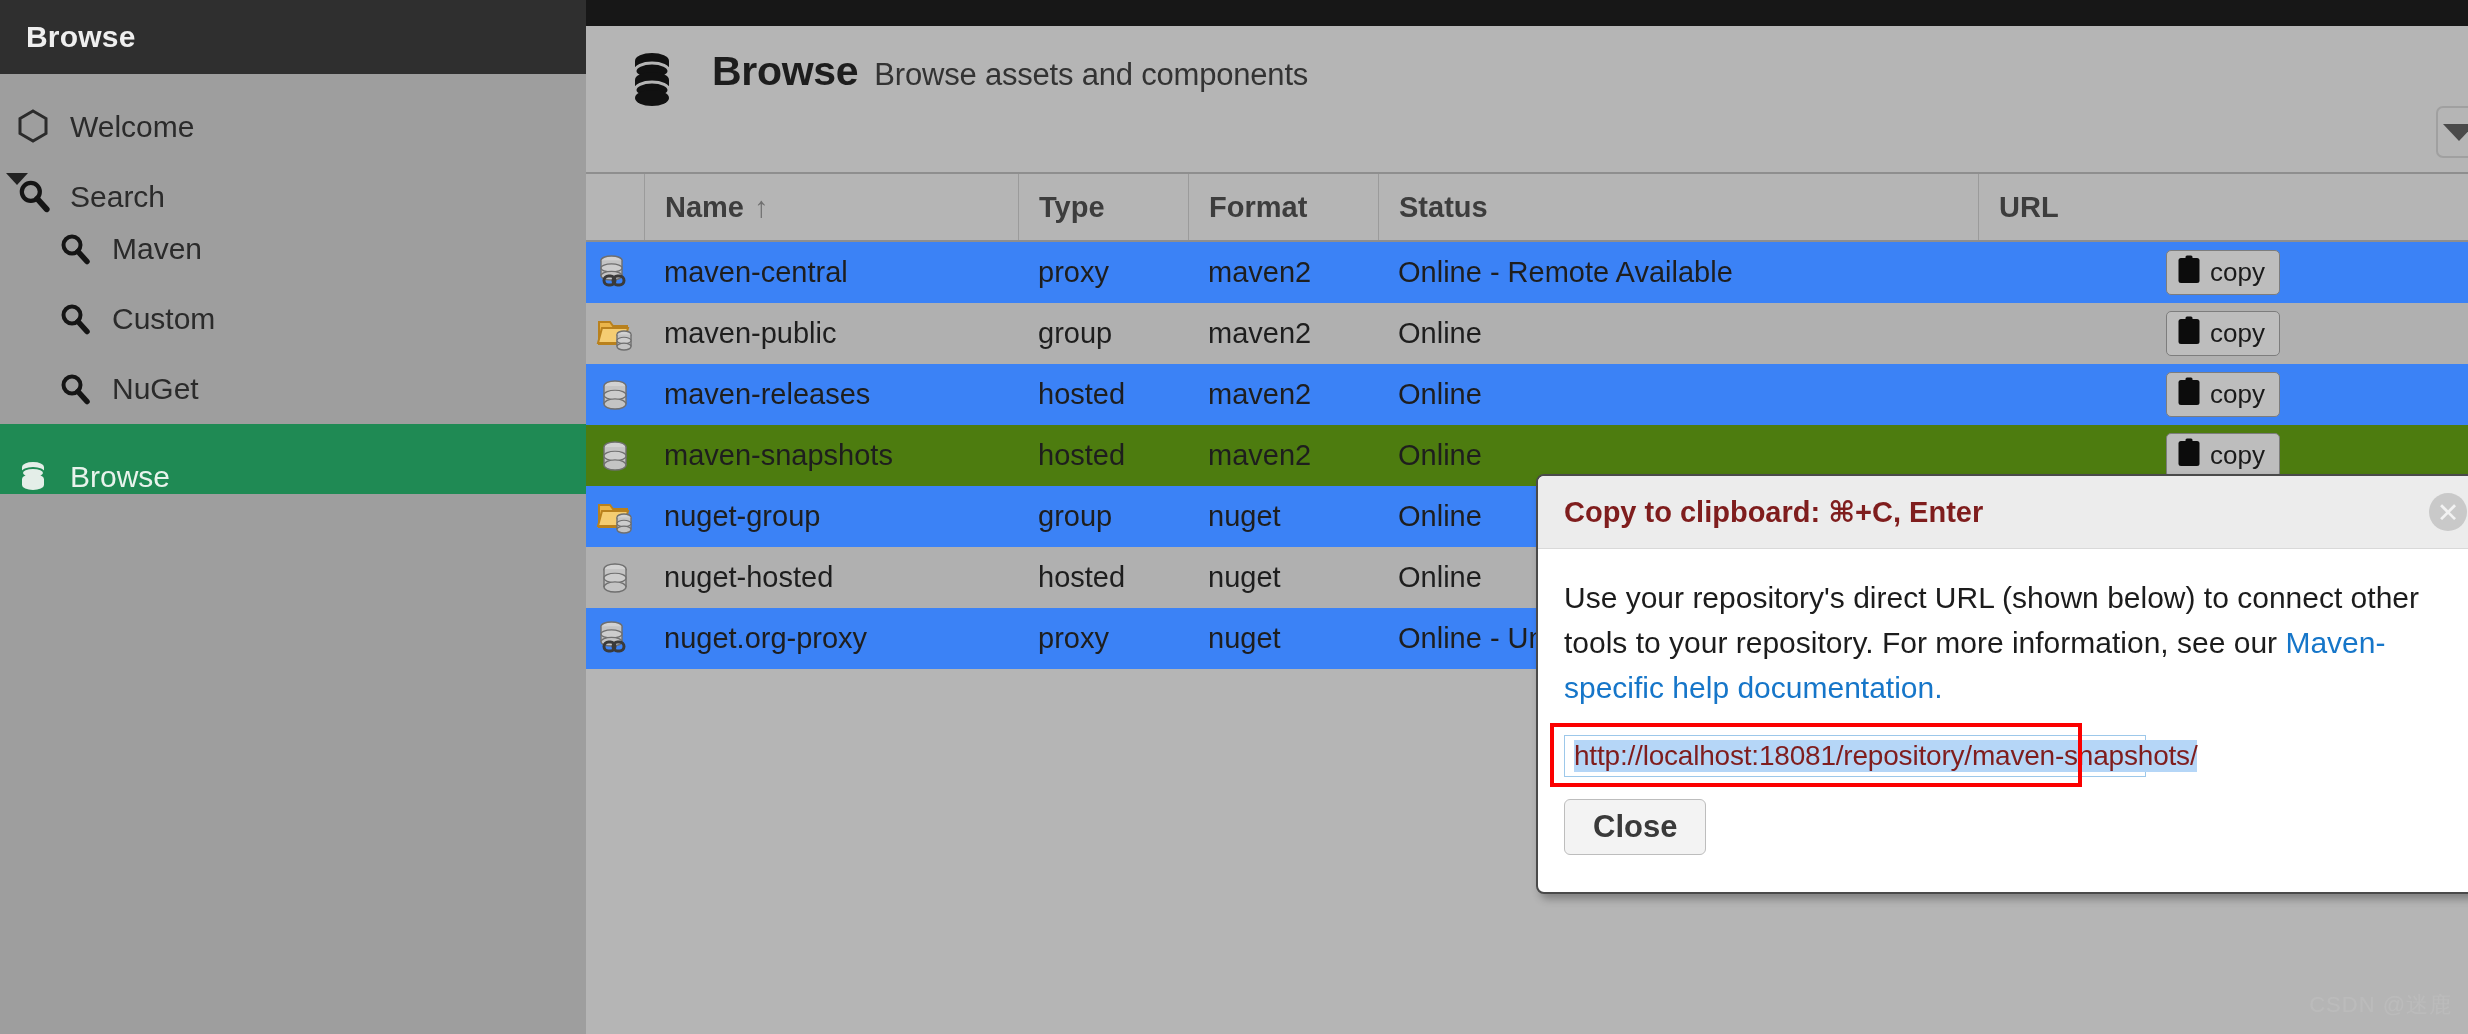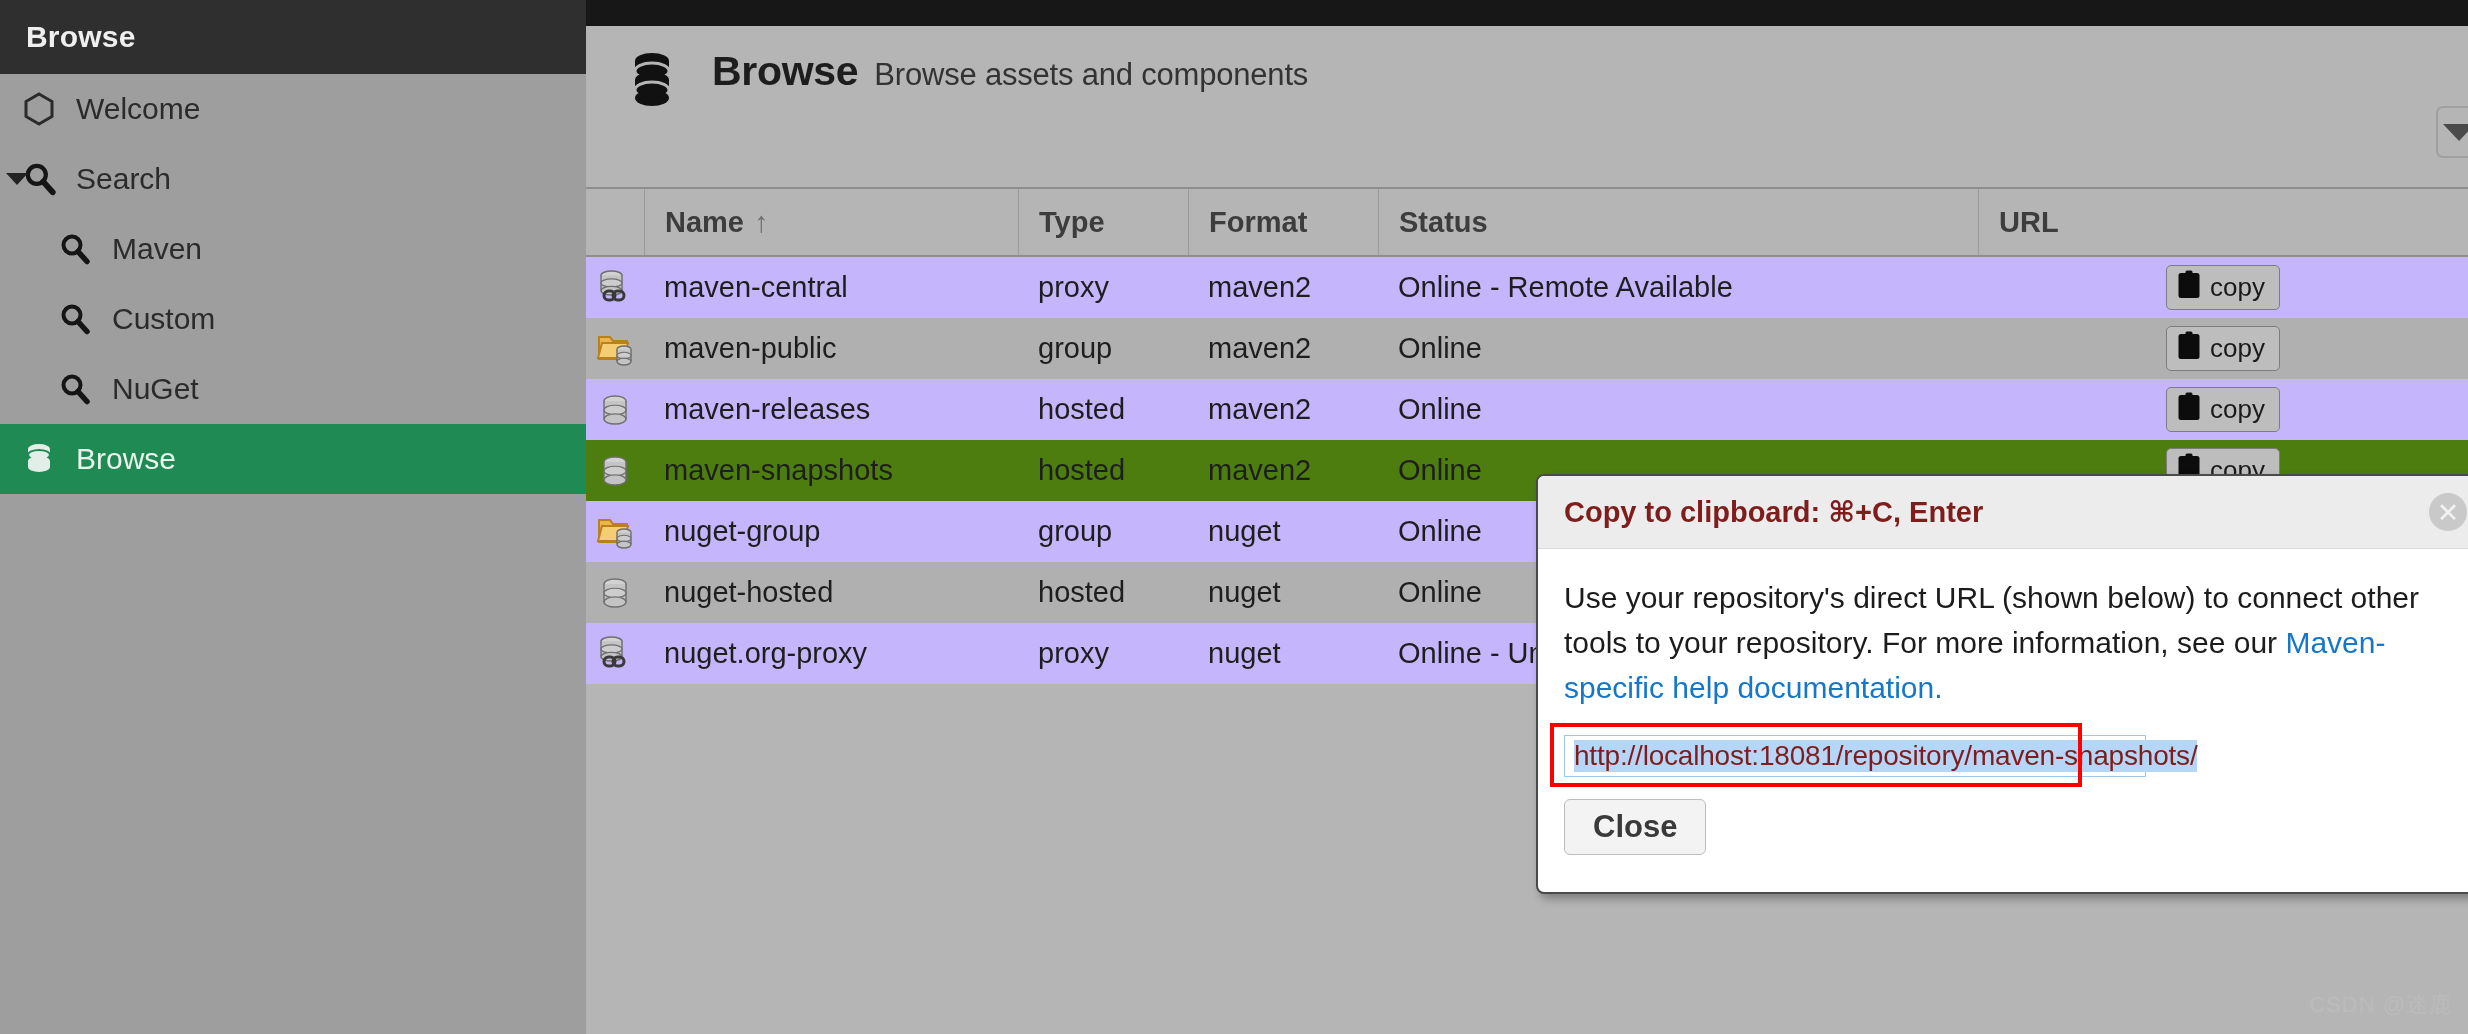--- a/index.html
+++ b/index.html
@@ -21,21 +21,21 @@
     padding-left:26px;box-sizing:border-box;
   }
   #sidebar-header .title{
     color:#efefef;font-size:30px;font-weight:bold;letter-spacing:.2px;
   }
   .nav-item{
     display:flex;align-items:center;height:70px;box-sizing:border-box;
     padding-left:20px;color:#2b2b2b;font-size:30px;cursor:pointer;
     position:relative;
   }
-  .nav-item.level0{padding-left:22px;}
+  .nav-item.level0{padding-left:16px;align-items:flex-end;}
   .nav-item.level1{padding-left:58px;}
   .nav-item.selected{background:#1f8a54;color:#e8f3ec;}
   .nav-item .ico{
     width:42px;display:flex;align-items:center;justify-content:flex-start;
     flex:0 0 auto;
   }
   .nav-item .lbl{margin-left:12px;white-space:nowrap;}
   .caret{
     position:absolute;left:6px;top:50%;transform:translateY(-50%);
     width:0;height:0;border-left:11px solid transparent;
@@ -65,42 +65,42 @@
     border:2px solid #a0a0a0;border-radius:7px;background:#b5b5b5;
     box-sizing:border-box;
   }
   #corner-dropdown .dc{
     position:absolute;left:5px;top:16px;width:0;height:0;
     border-left:16px solid transparent;border-right:16px solid transparent;
     border-top:17px solid #4a4a4a;
   }
   
   #tbl{
-    position:absolute;left:0;top:187px;right:0;
+    position:absolute;left:0;top:172px;right:0;
     border-top:2px solid #8e8e8e;
   }
   .trow{display:flex;width:100%;box-sizing:border-box;}
   #thead{
     height:68px;background:#b5b5b5;border-bottom:2px solid #8e8e8e;
   }
   #thead .cell{
     display:flex;align-items:center;font-size:29px;font-weight:bold;
     color:#3d3d3d;box-sizing:border-box;padding-left:20px;
     border-left:1px solid #9b9b9b;
   }
   #thead .cell.c-ico{border-left:none;}
   .cell{box-sizing:border-box;}
   .c-ico{width:58px;flex:0 0 58px;}
   .c-name{width:374px;flex:0 0 374px;}
   .c-type{width:170px;flex:0 0 170px;}
   .c-format{width:190px;flex:0 0 190px;}
   .c-status{width:600px;flex:0 0 600px;}
   .c-url{flex:1 1 auto;}
   .brow{height:61px;align-items:center;font-size:29px;color:#1e1e1e;}
-  .brow.even{background:#c4b5fd;}
+  .brow.even{background:#3b82f6;}
   .brow.odd{background:#b0b0b0;}
   .brow.sel{background:#4d7c0f;}
   .brow .cell{display:flex;align-items:center;padding-left:20px;height:100%;}
   .brow .c-ico{padding-left:10px;}
   .brow .c-name{padding-left:20px;}
   .copybtn{
     display:inline-flex;align-items:center;gap:9px;
     border:1px solid #7d7d7d;border-radius:5px;background:#bdbdbd;
     padding:4px 14px 4px 10px;font-size:26px;color:#1a1a1a;cursor:pointer;
     line-height:1.15;

